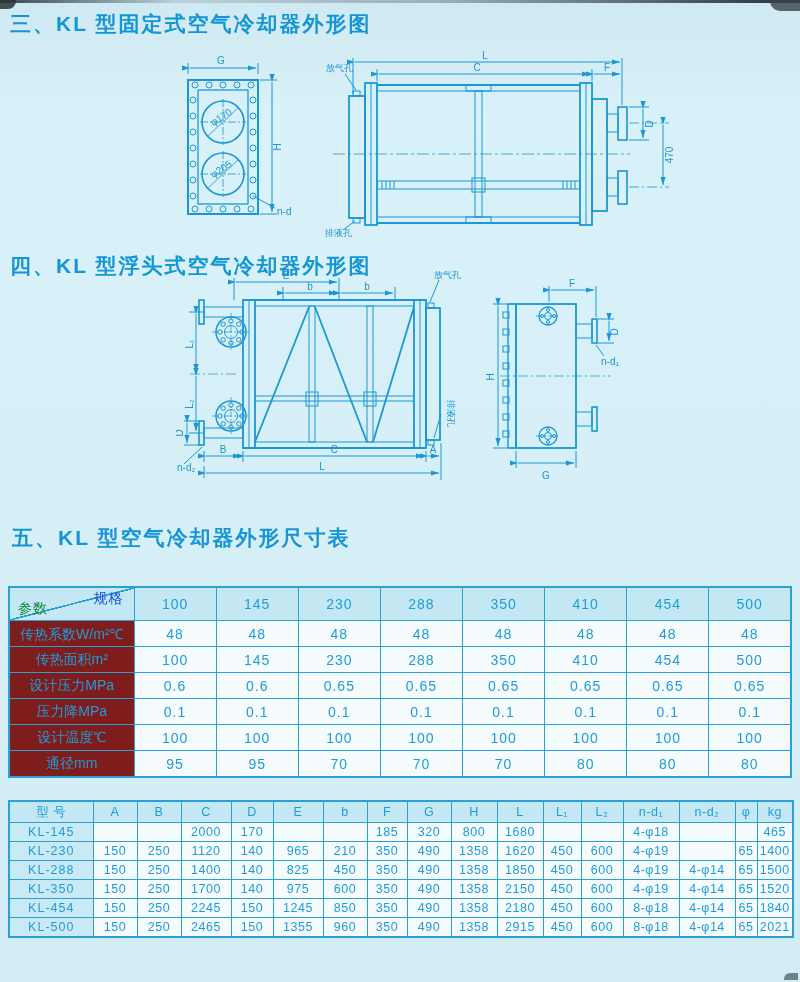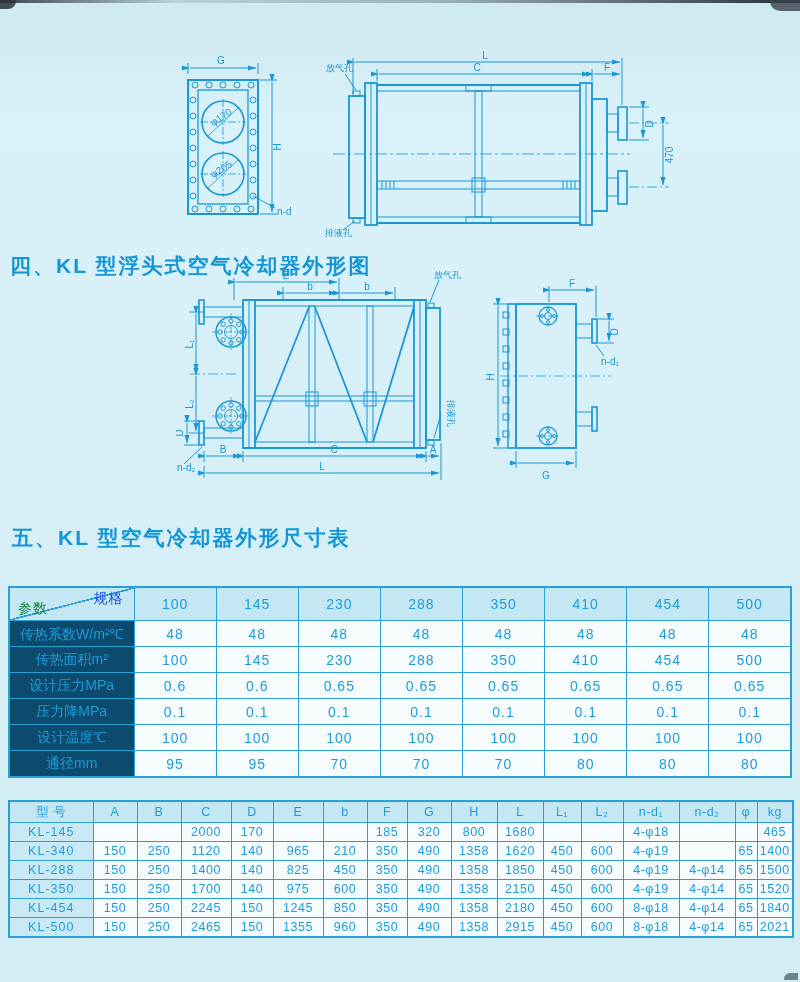--- a/index.html
+++ b/index.html
@@ -21,41 +21,42 @@
   .tbl-wrap{position:absolute;left:8px;width:784px}
   .t-param{top:586px}
   .t-model{top:800px}
   table{border-collapse:collapse;width:784px;table-layout:fixed;background:#f4fbfe}
   table,td,th{border:1px solid #2ba0d4}
   table{border:2px solid #2ba0d4}
   th,td{text-align:center;vertical-align:middle;color:#1e9cd9;font-weight:normal;
         overflow:hidden;white-space:nowrap;padding:0}
   .t-param th,.t-param td{font-size:14px;letter-spacing:1px}
   .t-param thead th{height:32px;background:#c3e8f4}
-  .t-param tbody th{height:25px;background:#0c4a6e;letter-spacing:0}
+  .t-param tbody th{height:25px;background:#7f1d1d;letter-spacing:0}
   .t-param tbody td{height:25px;background:#f6fcfe}
   .t-model th,.t-model td{font-size:12.5px;letter-spacing:.5px}
   .t-model thead th{height:20px;background:#c3e8f4}
   .t-model tbody th{height:18px;background:#c9eaf5;letter-spacing:1px}
   .t-model tbody td{height:18px;background:#f6fcfe}
   .corner{position:relative}
   .corner .diag{position:absolute;inset:0;
      background:linear-gradient(to bottom right,transparent calc(50% - .8px),#2ba0d4 calc(50% - .8px),#2ba0d4 calc(50% + .8px),transparent calc(50% + .8px));}
   .corner .spec{position:absolute;top:2px;right:10px;font-size:14px;color:#1d4ed8}
   .corner .param{position:absolute;bottom:2px;left:8px;font-size:14px;color:#15803d}
 </style>
 </head>
 <body>
 
 <div class="page">
   <div class="scan-top"></div>
   <div class="scan-blob-tl"></div>
   <div class="scan-blob-tr"></div>
   <div class="scan-blob-br"></div>
 
+  <h2 class="sec-title t1">三、KL 型固定式空气冷却器外形图</h2>
   <h2 class="sec-title t3">五、KL 型空气冷却器外形尺寸表</h2>
   <h2 class="sec-title t2">四、KL 型浮头式空气冷却器外形图</h2>
 
   <svg class="dwg" style="left:164px;top:50px" width="142" height="192" viewBox="0 0 142 192">
     <defs>
       <marker id="a1" markerWidth="9" markerHeight="7" refX="8" refY="2.6" orient="auto">
         <path d="M0,0L8,2.6L0,5.2z" fill="#1a97d4"></path>
         </marker>
     </defs>
     <g stroke="#1a97d4" fill="none" stroke-width="1">
@@ -486,21 +487,21 @@
             <td>800</td>
             <td>1680</td>
             <td></td>
             <td></td>
             <td>4-φ18</td>
             <td></td>
             <td></td>
             <td>465</td>
           </tr>
           <tr>
-            <th>KL-340</th>
+            <th>KL-230</th>
             <td>150</td>
             <td>250</td>
             <td>1120</td>
             <td>140</td>
             <td>965</td>
             <td>210</td>
             <td>350</td>
             <td>490</td>
             <td>1358</td>
             <td>1620</td>

